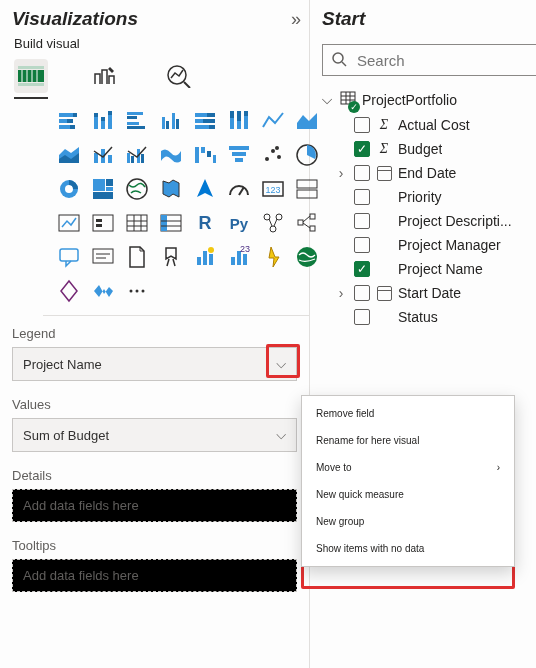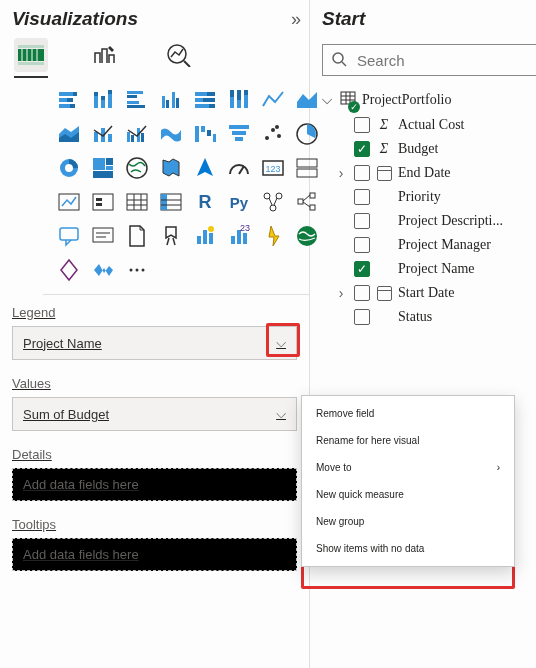--- a/index.html
+++ b/index.html
@@ -49,21 +49,21 @@
   .gallery {
     display: grid;
     grid-template-columns: repeat(8, 28px);
     gap: 6px 6px;
     padding: 14px 12px 10px;
     border-bottom: 1px solid #e1dfdd;
     margin-left: 43px;
   }
   .g { width:28px; height:28px; display:flex; align-items:center; justify-content:center; }
   .g svg { display:block; }
-  .well-section { padding: 10px 12px 6px; text-decoration: underline; }
+  .well-section { padding: 10px 12px 6px; }
   .well-label { color: #605e5c; margin-bottom: 6px; }
   .well {
     border: 1px dashed #c8c6c4;
     padding: 8px 10px;
     font-size: 13px;
     color: #605e5c;
     background: #000000;
   }
   .well.filled {
     border: 1px solid #c8c6c4;
@@ -91,21 +91,21 @@
     background: transparent;
   }
   .tree { padding: 0 6px; font-size: 14px; }
   .node { display:flex; align-items:center; gap:6px; padding:4px 4px; }
   .node .exp { width:14px; text-align:center; color:#605e5c; }
   .node .cb {
     width:16px; height:16px; border:1px solid #605e5c; border-radius:2px;
     display:flex; align-items:center; justify-content:center; font-size:12px;
   }
   .node .cb.checked { background:#0f7b3e; border-color:#0f7b3e; color:#fff; }
-  .node .txt { white-space: nowrap; overflow:hidden; text-overflow:ellipsis;font-family:Liberation Serif, serif; }
+  .node .txt { white-space: nowrap; overflow:hidden; text-overflow:ellipsis; }
   .node.table .txt { font-weight:400; }
   .sigma { font-family: "Segoe UI Symbol"; font-style: italic; }
   .ctx-menu {
     position: absolute;
     left: 301px; top: 395px;
     width: 214px;
     background: #fff;
     border: 1px solid #c8c6c4;
     box-shadow: 0 6px 16px rgba(0,0,0,.18);
     padding: 4px 0;
@@ -130,20 +130,21 @@
   .cal::before { content:""; position:absolute; top:3px; left:0; right:0; height:1.5px; background:#605e5c; }
 </style>
 </head>
 <body>
 
 <div class="pane viz-pane">
   <div class="pane-header">
     <span class="pane-title">Visualizations</span>
     <span class="chevrons">»</span>
   </div>
+  <div class="sub">Build visual</div>
 
   <div class="tabs">
     <div class="tab-ic sel">
       <svg width="26" height="20">
           <rect x="0" y="4" width="26" height="12" fill="#0f7b3e"></rect>
           <rect x="0" y="0" width="26" height="3" fill="#b9d8c6"></rect>
           <rect x="0" y="17" width="26" height="3" fill="#b9d8c6"></rect>
           <line x1="4" y1="4" x2="4" y2="16" stroke="#fff"></line>
           <line x1="9" y1="4" x2="9" y2="16" stroke="#fff"></line>
           <line x1="14" y1="4" x2="14" y2="16" stroke="#fff"></line>

